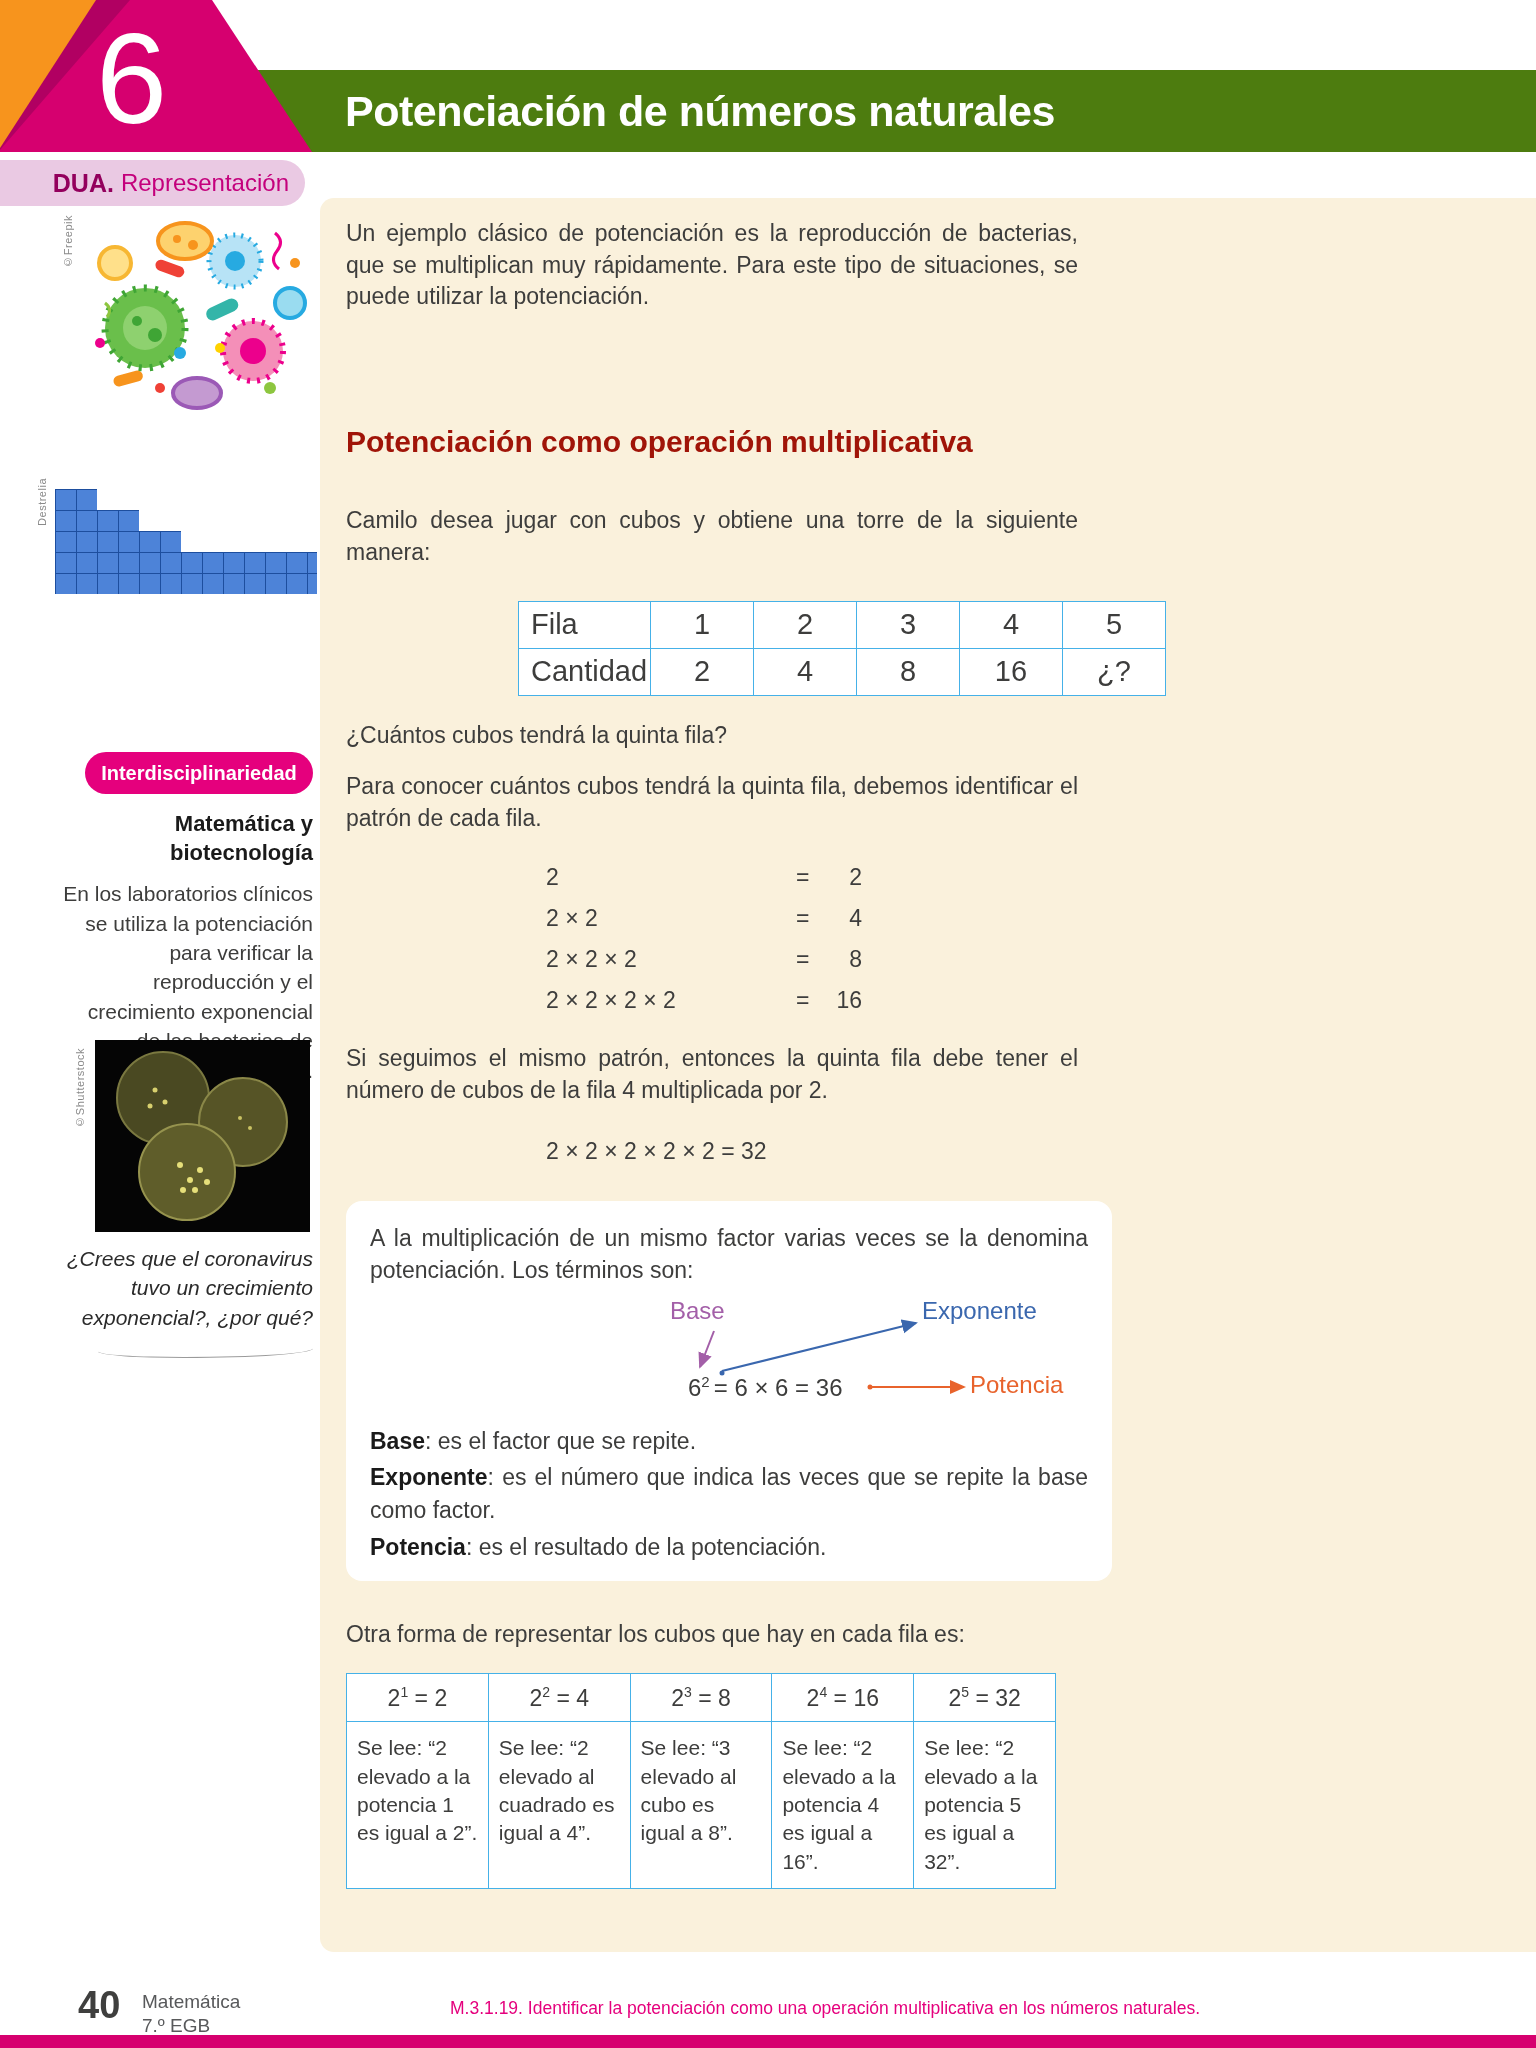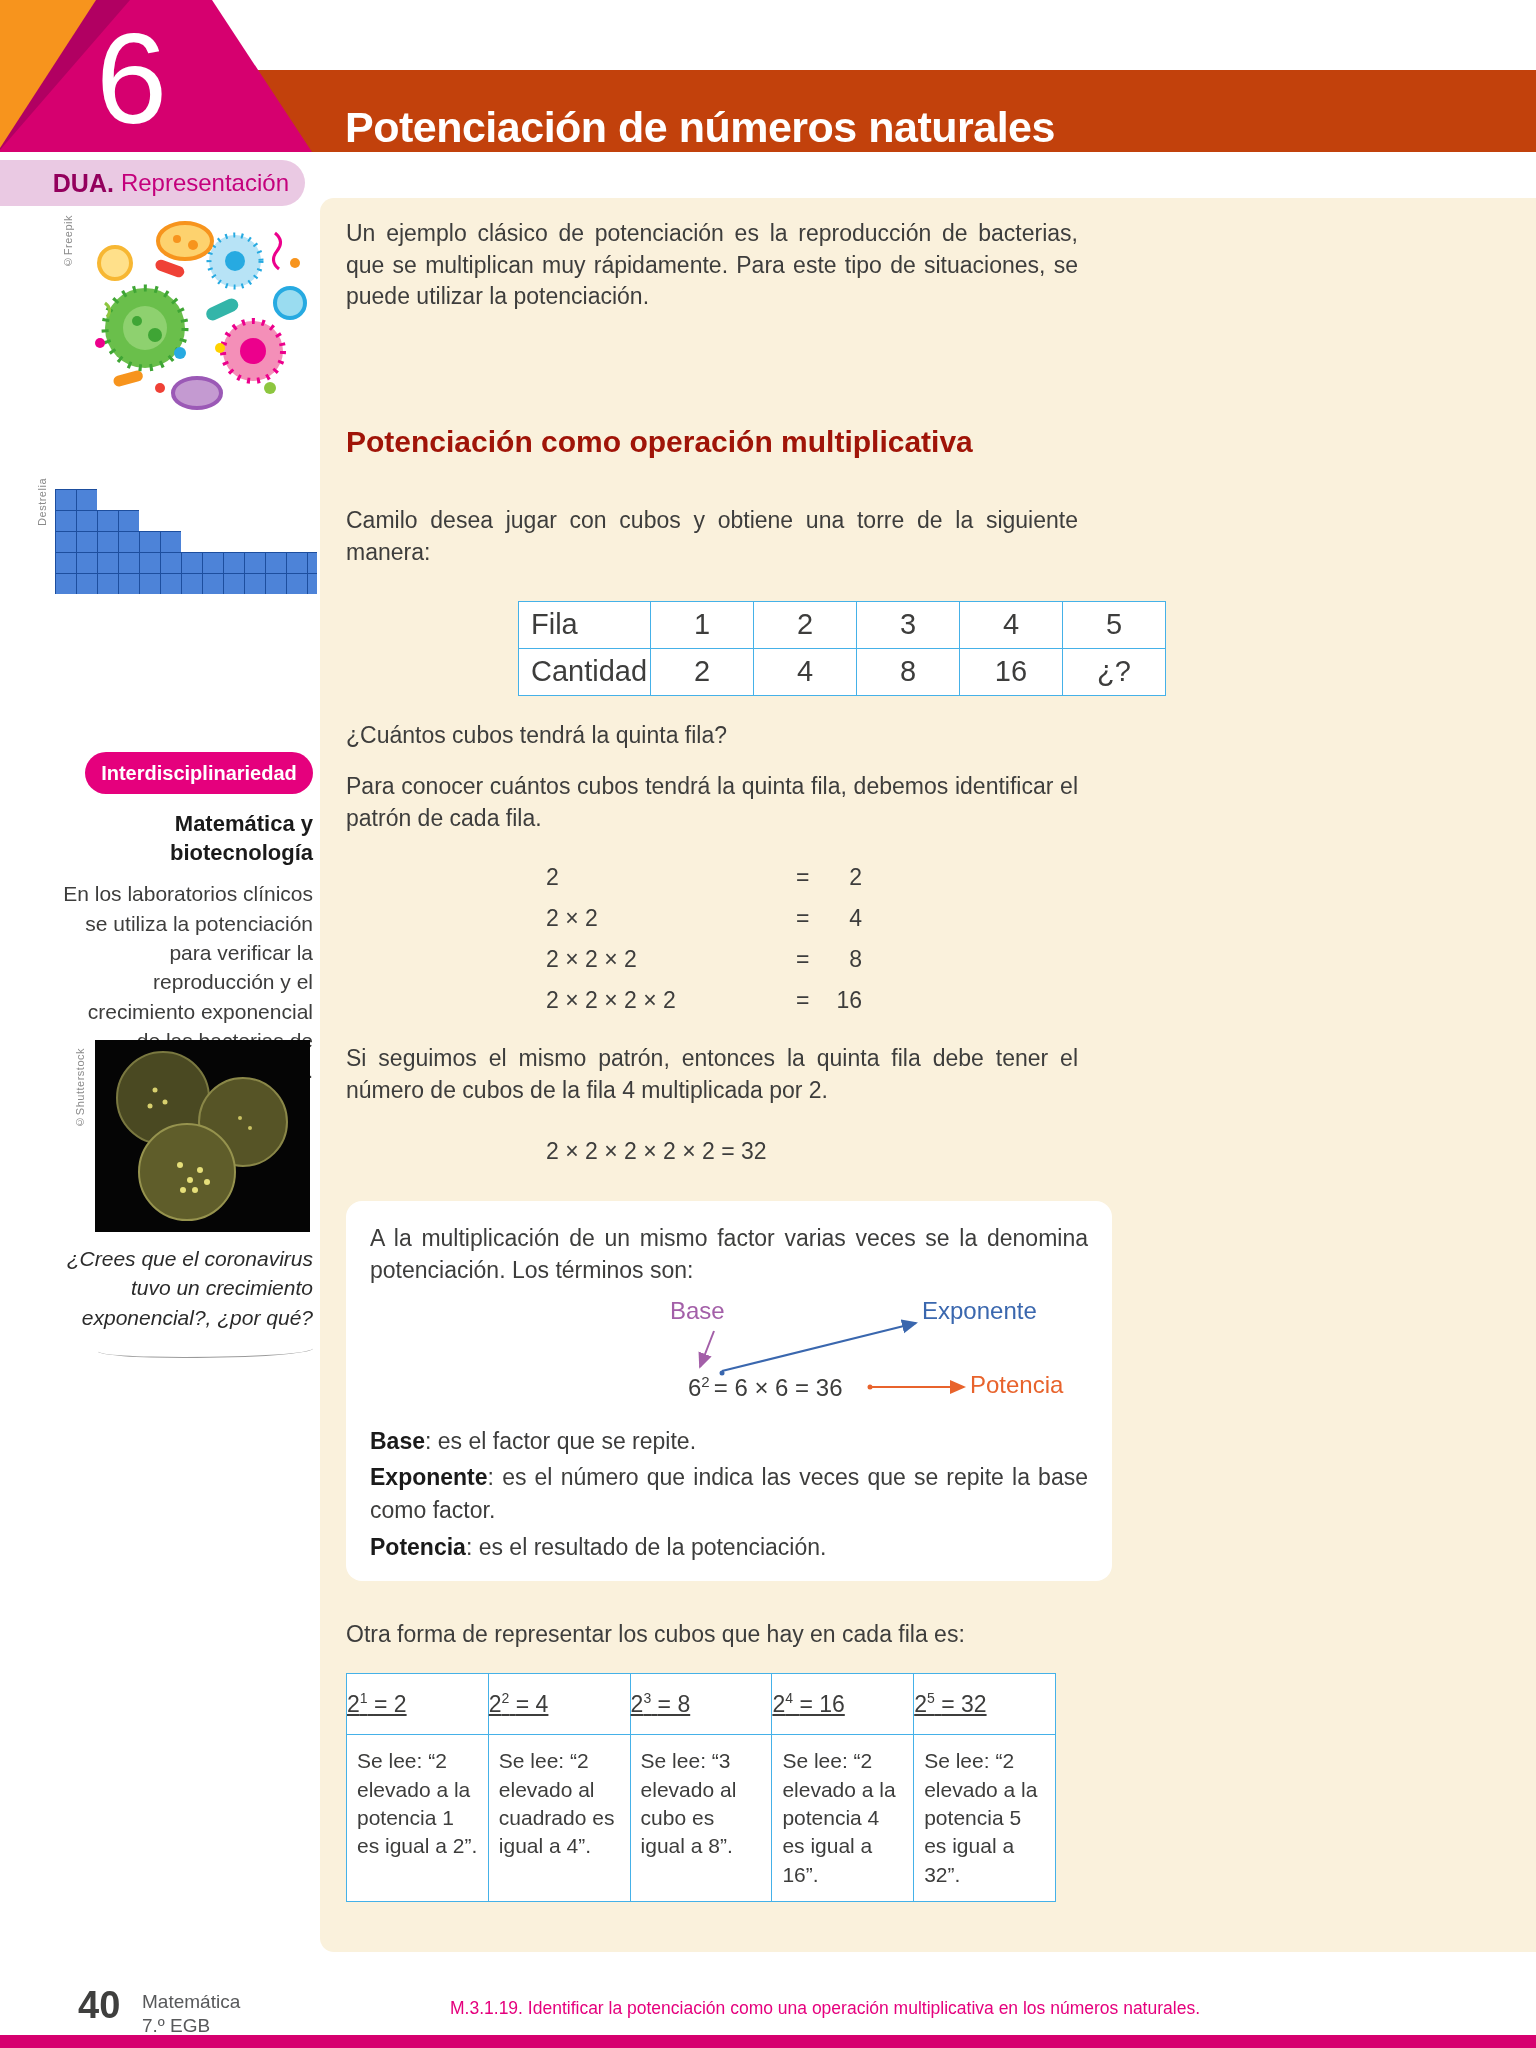--- a/index.html
+++ b/index.html
@@ -9,22 +9,22 @@
     background:#ffffff;
     position:relative;
     overflow:hidden;
     color:#3d3d3c;
   }
   .page { position:absolute; inset:0; background:#ffffff; }
 
   
   .title-bar {
     position:absolute; left:0; right:0; top:70px; height:82px;
-    background:#c2410c;
-    display:flex; align-items:flex-end;
+    background:#4d7c0f;
+    display:flex; align-items:center;
     padding-left:345px;
   }
   .title-bar h1 { color:#fff; font-size:43px; font-weight:bold; letter-spacing:-0.5px; }
   .corner {
     position:absolute; left:0; top:0; width:312px; height:152px;
     background:#d6006f;
     clip-path:polygon(0 0, 212px 0, 312px 152px, 0 152px);
   }
   .corner-dark {
     position:absolute; left:0; top:0; width:312px; height:152px;
@@ -123,21 +123,21 @@
   .pot-label  { left:600px; top:74px; color:#e8632c; }
   .formula { position:absolute; left:318px; top:76px; font-size:24px; color:#3d3d3c; }
   .formula sup { font-size:15px; }
   .formula .rest { margin-left:4px; }
   .arrows { position:absolute; left:0; top:0; }
   .defs p { font-size:23px; line-height:1.42; margin-bottom:4px; text-align:justify; }
   .defs strong { color:#1a1a1a; }
 
   .otra { margin-top:38px; }
   .t2 { margin-top:22px; width:710px; table-layout:fixed; }
-  .t2 .head td { height:61px; text-align:left; font-size:23px;text-decoration:underline; }
+  .t2 .head td { height:48px; text-align:center; font-size:23px; }
   .t2 .head sup { font-size:14px; }
   .t2 .read td { vertical-align:top; padding:12px 10px; font-size:21px; line-height:1.35; }
 
   
   .page-num { position:absolute; left:78px; top:1984px; font-size:38px; font-weight:bold; color:#3f3f3e; }
   .subject  { position:absolute; left:142px; top:1990px; font-size:19px; line-height:1.25; color:#58595b; }
   .standard { position:absolute; left:450px; top:1998px; font-size:17.5px; color:#e5007d; }
   .bottom-bar { position:absolute; left:0; right:0; bottom:0; height:13px; background:#d6006f; }
 </style>
 </head>

